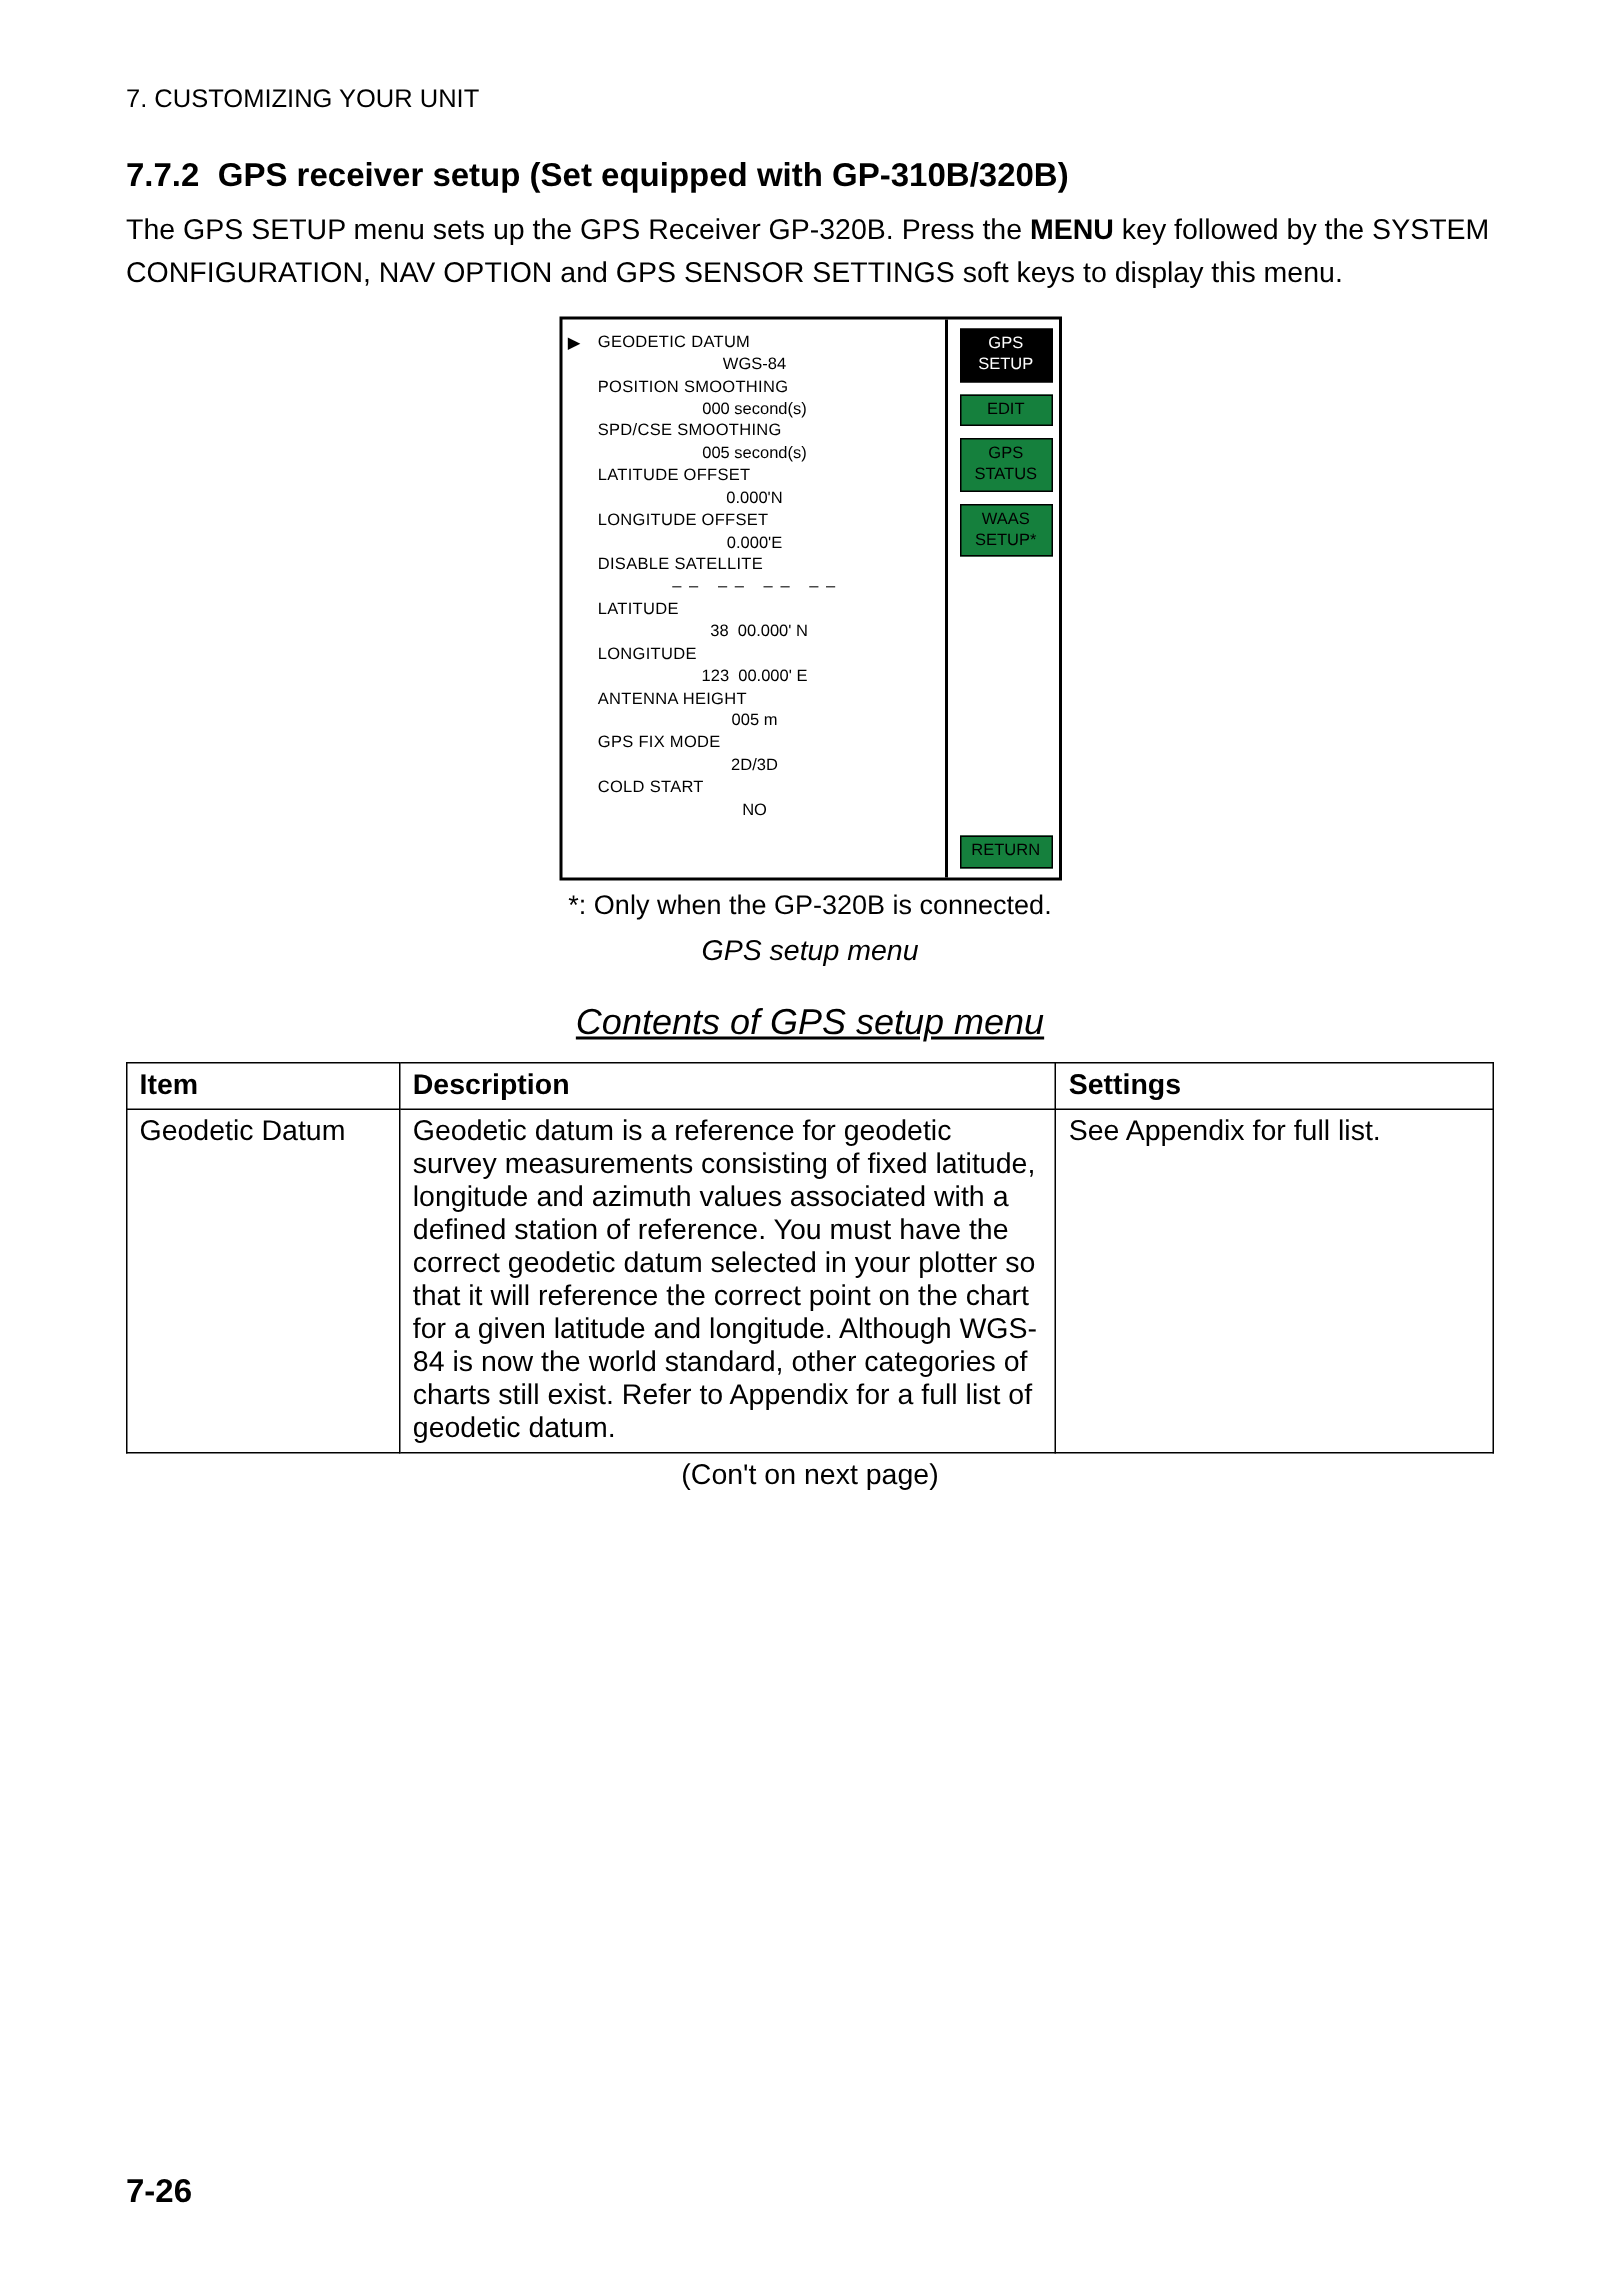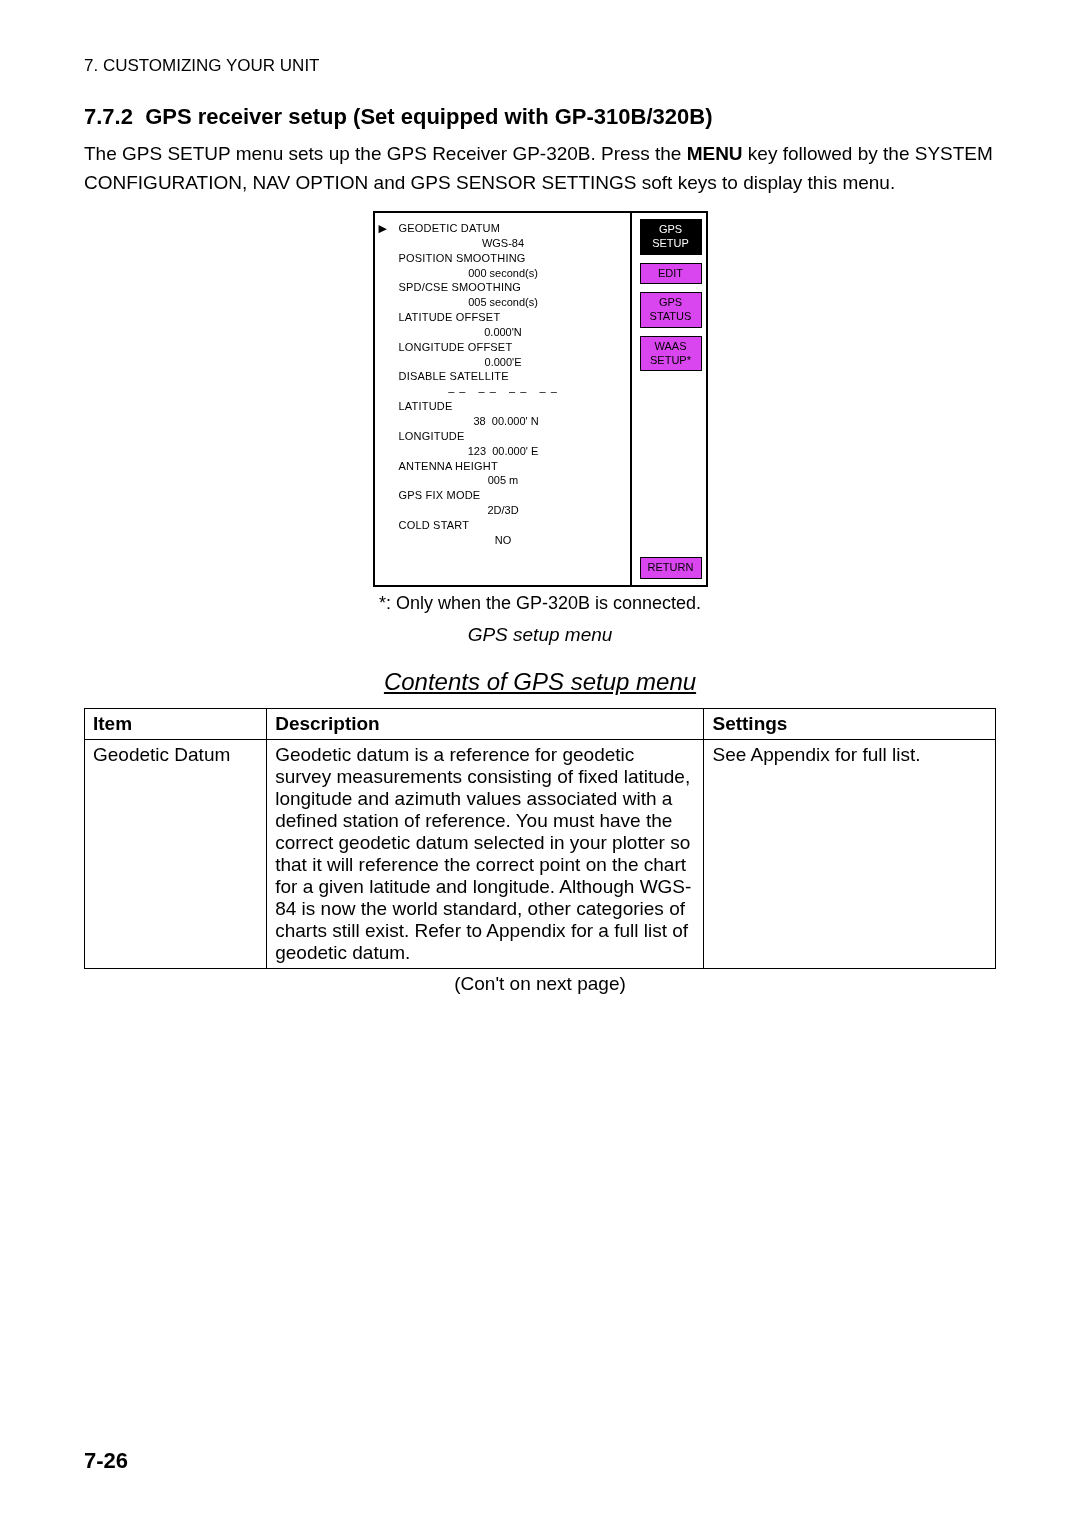--- a/index.html
+++ b/index.html
@@ -73,21 +73,21 @@
       text-align: center;
       letter-spacing: 1px;
     }
     .softkey {
       border: 1.5px solid #000;
       width: 62px;
       text-align: center;
       font-size: 11px;
       line-height: 1.25;
       padding: 3px 2px;
-      background: #d946ef;
+      background: #15803d;
     }
     .softkey.active {
       background: #000;
       color: #fff;
     }
     .softspacer { flex: 1; }
     .footnote {
       font-size: 18px;
       text-align: center;
       margin-top: 6px;

